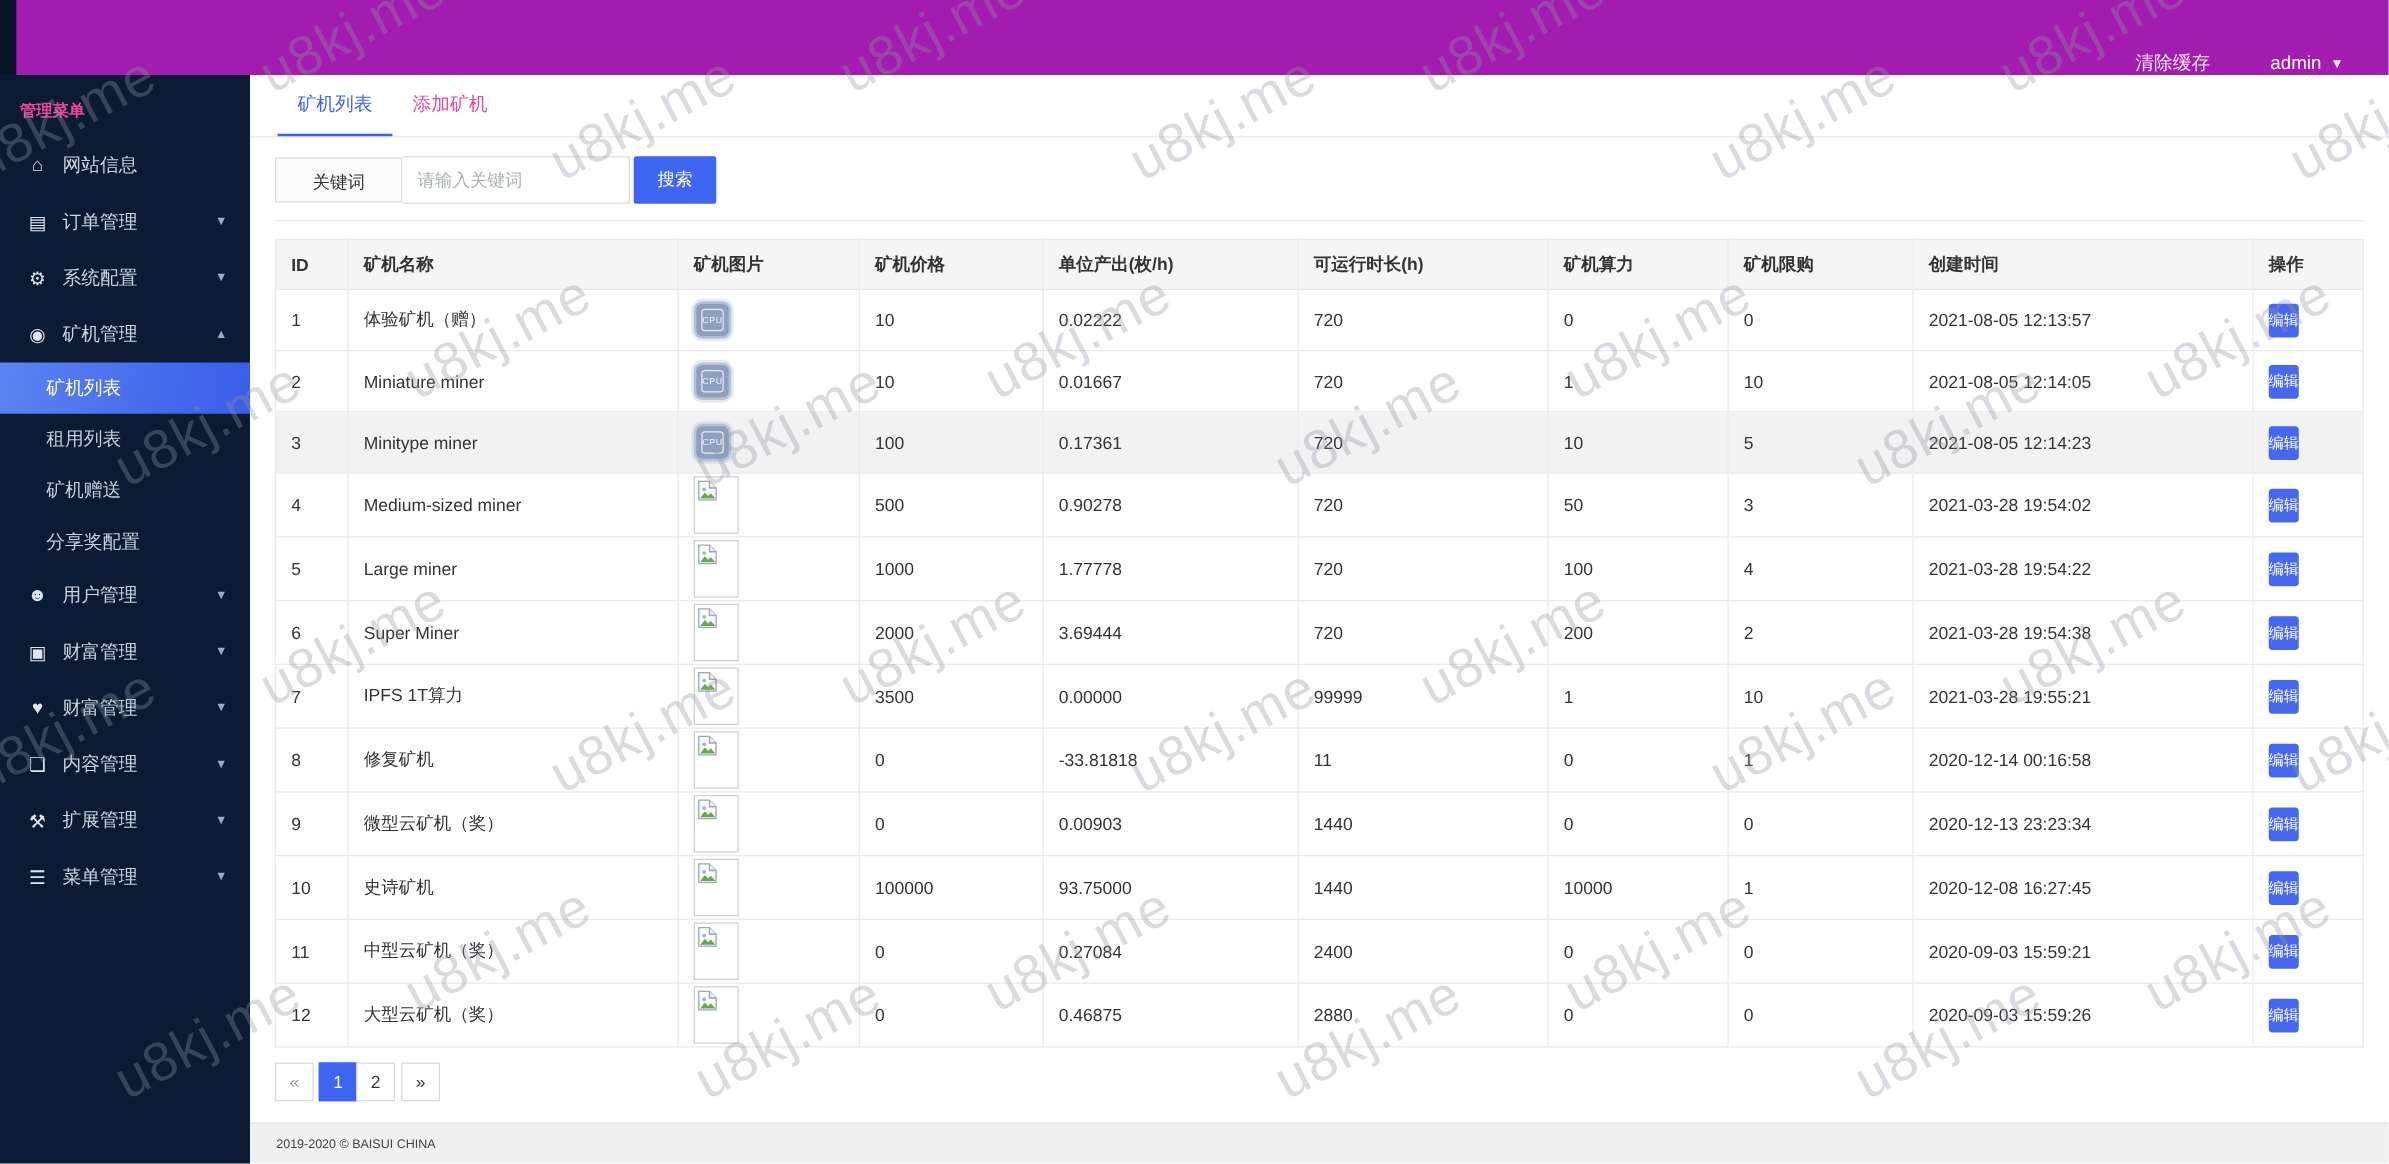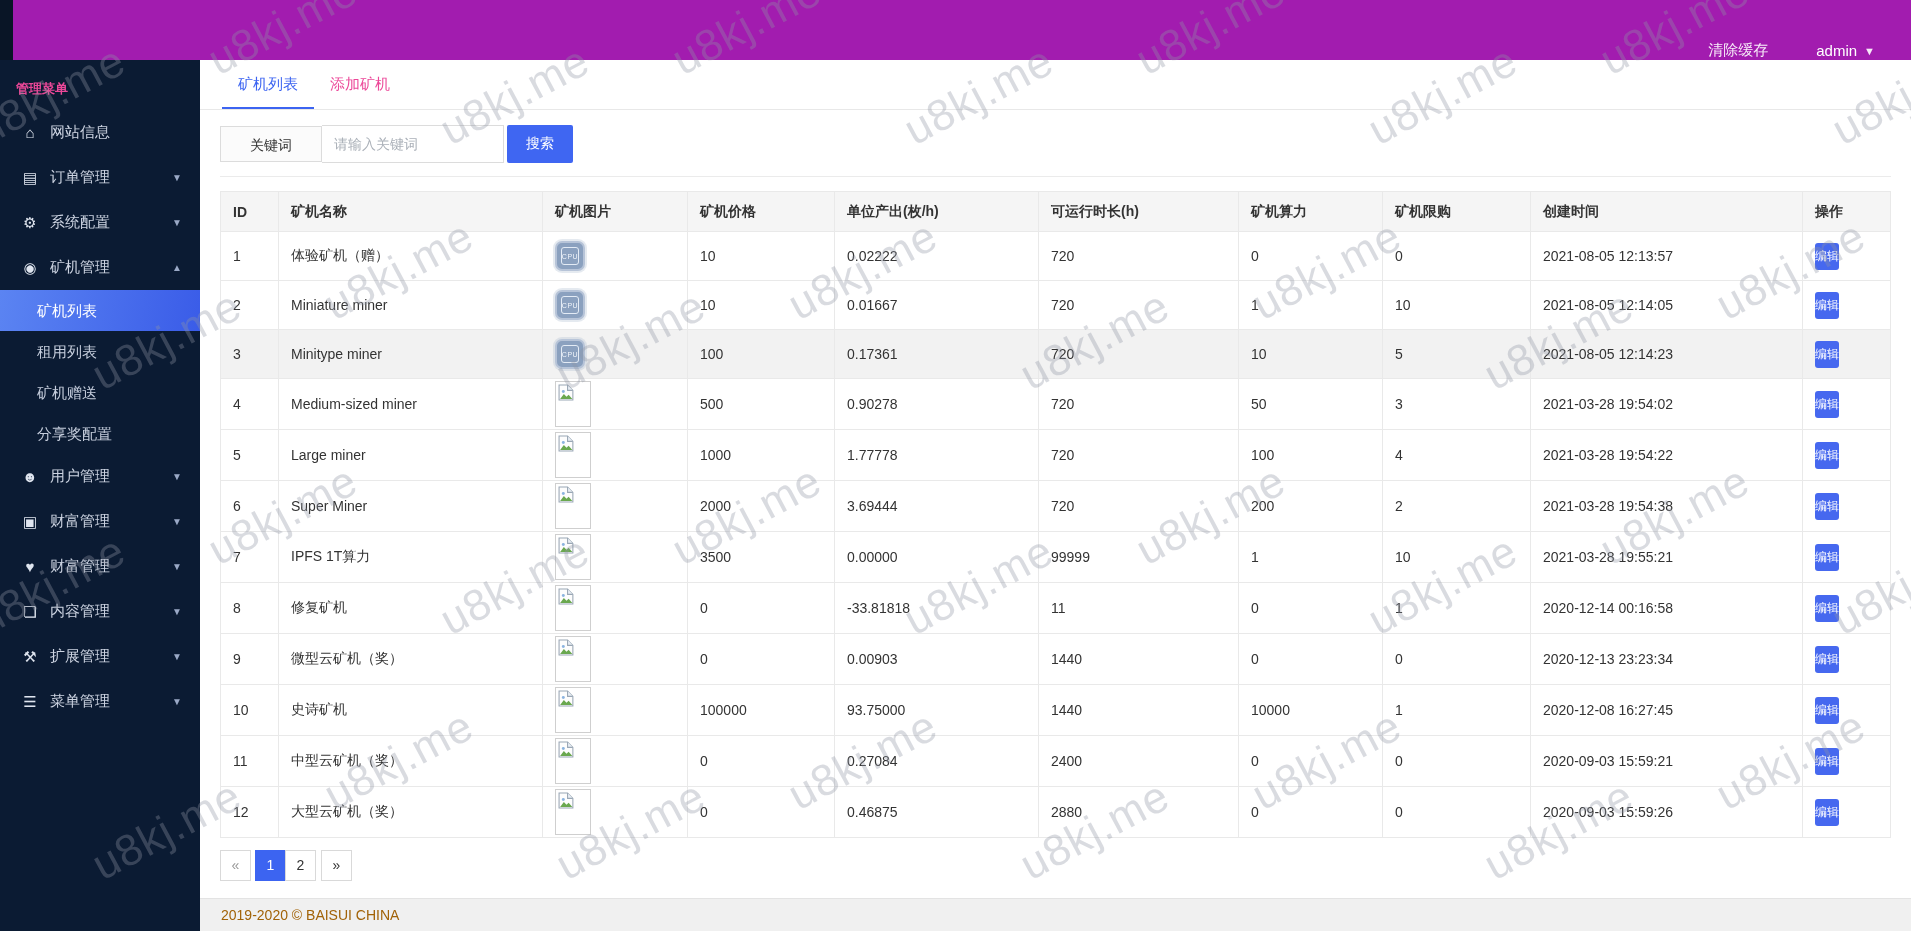--- a/index.html
+++ b/index.html
@@ -56,21 +56,21 @@
 
   
   .pagination { display:flex; margin:12px 20px 0 20px; }
   .page-btn { min-width:31px; height:31px; line-height:29px; text-align:center; border:1px solid #d9d9d9; background:#fff; color:#333; font-size:14px; cursor:pointer; }
   .page-btn.prev { color:#999; margin-right:5px; }
   .page-btn.next { margin-left:5px; }
   .page-btn.active { background:#3c64f1; border-color:#3c64f1; color:#fff; }
   .page-btn + .page-btn.num { margin-left:-1px; }
 
   
-  .footer { position:absolute; left:0; bottom:0; width:100%; height:33px; line-height:33px; background:#f0f0f0; border-top:1px solid #e3e3e3; color:#a16207; font-size:14px; padding-left:21px; }
+  .footer { position:absolute; left:0; bottom:0; width:100%; height:33px; line-height:33px; background:#f0f0f0; border-top:1px solid #e3e3e3; color:#404040; font-size:10px; padding-left:21px; }
 
   
   #watermarks { position:absolute; inset:0; z-index:9; pointer-events:none; overflow:hidden; }
   .wm { position:absolute; font-size:44px; color:rgba(145,150,165,.34); transform:rotate(-28deg); white-space:nowrap; letter-spacing:1px; }
 </style>
 </head>
 <body>
 
 <div class="topbar">
   <div class="topbar-logo-strip"></div>

